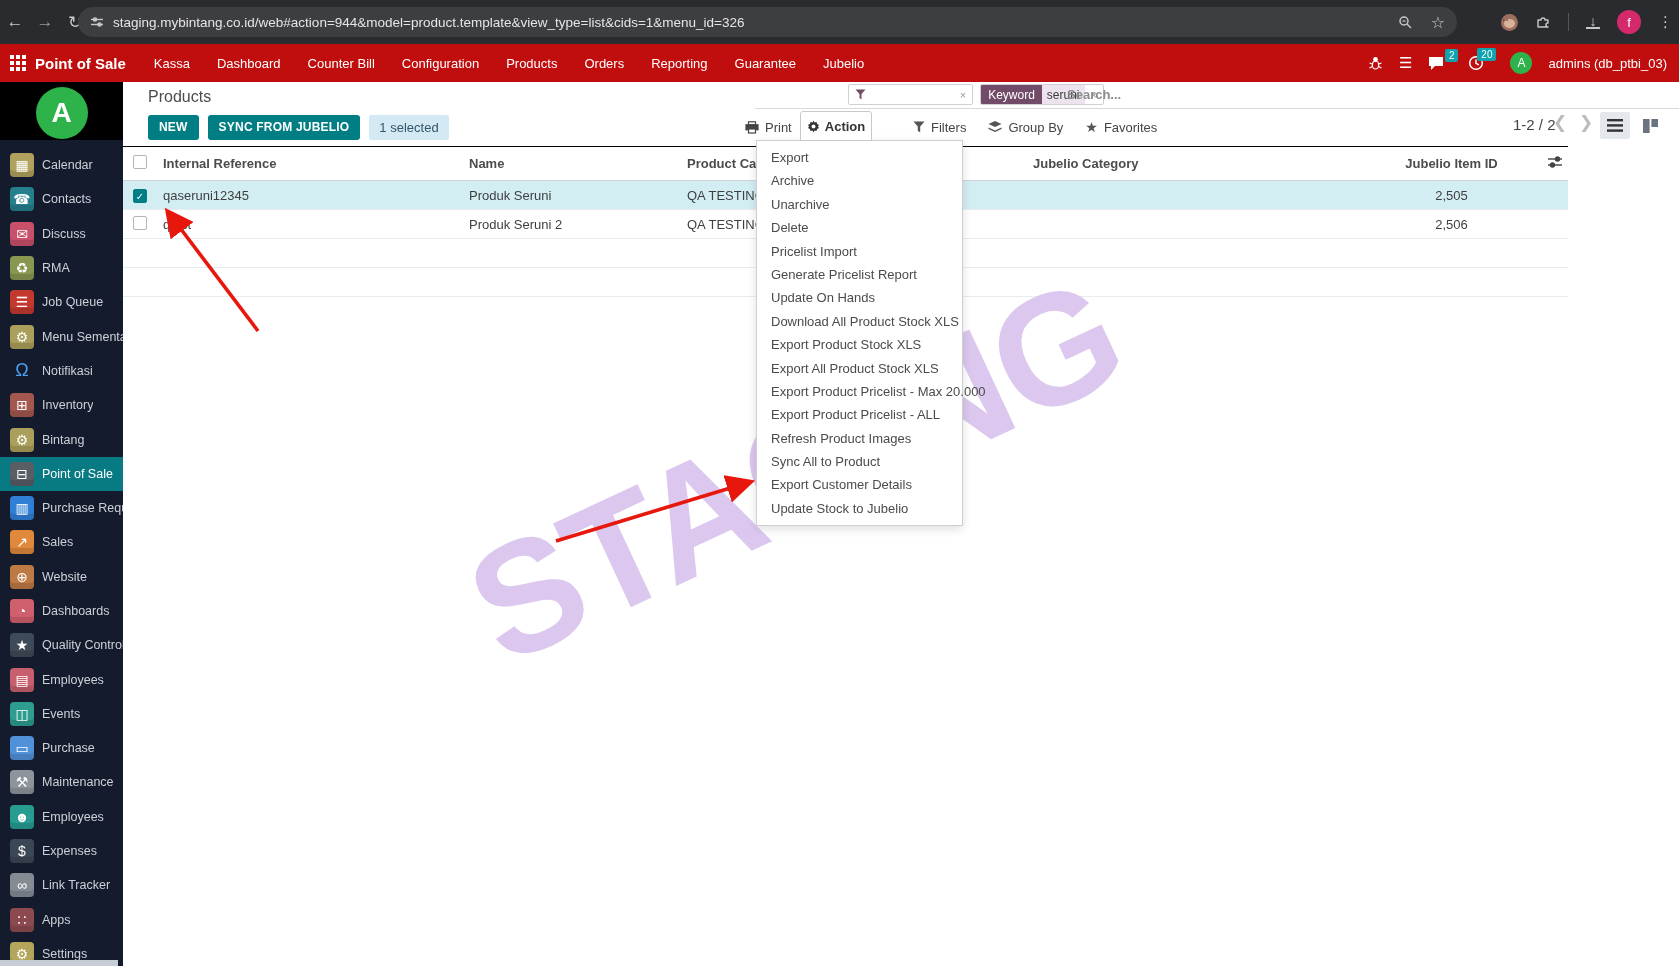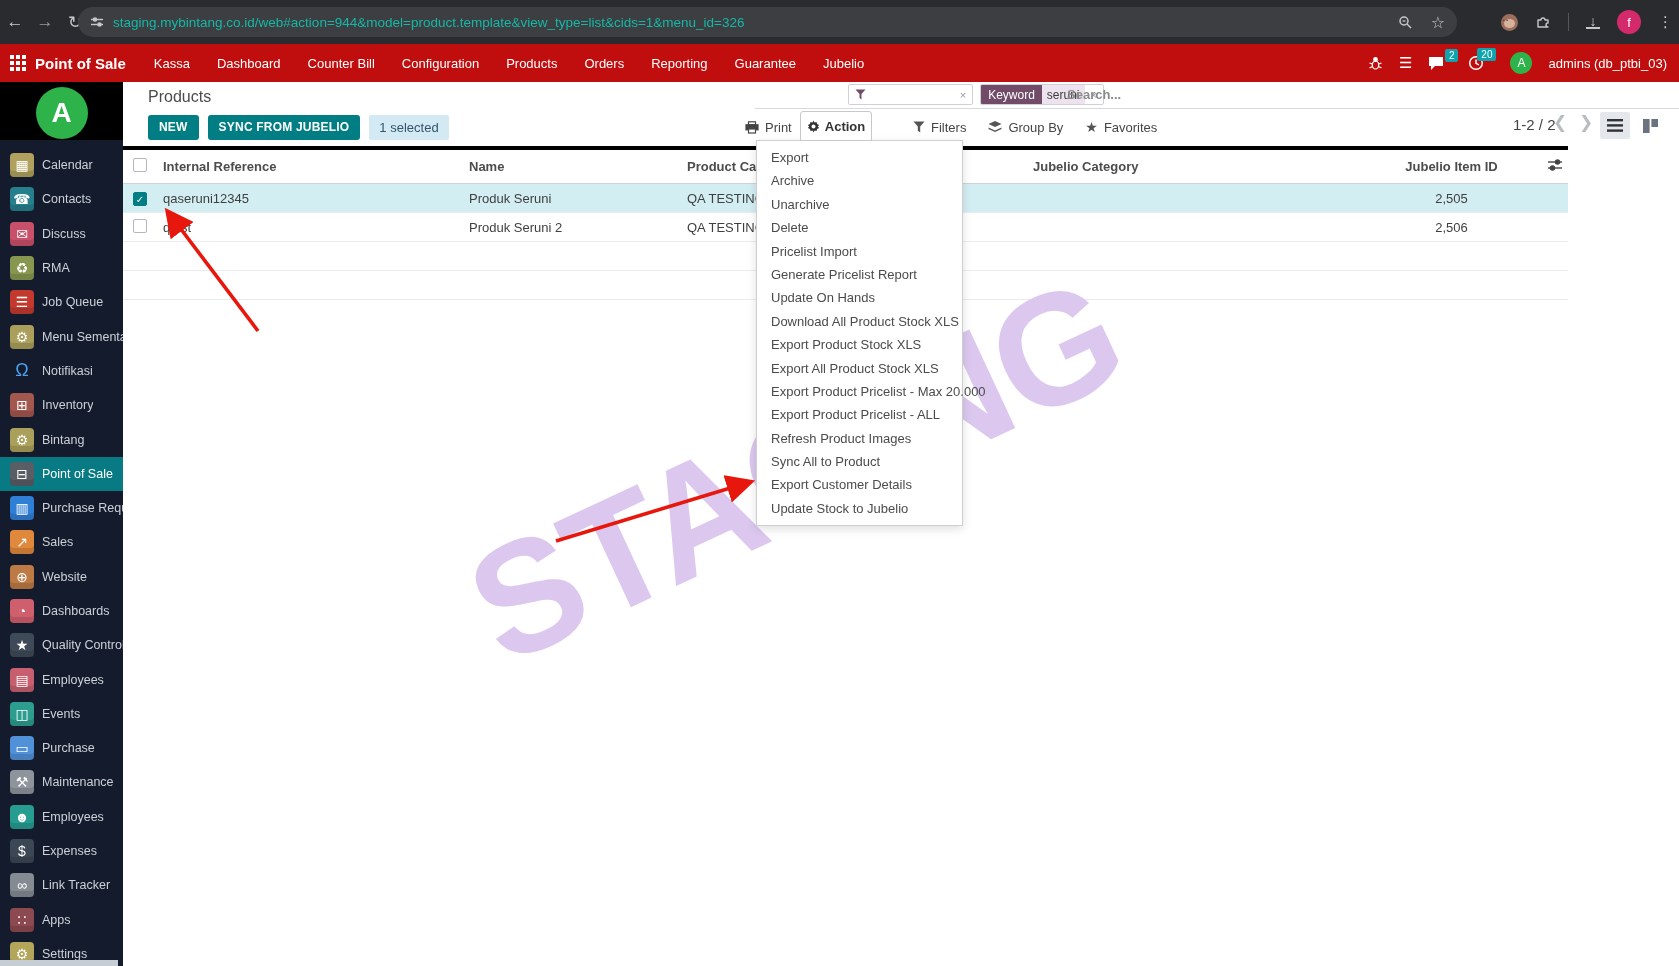--- a/index.html
+++ b/index.html
@@ -6,21 +6,21 @@
   html,body { width:1679px; height:966px; overflow:hidden;
     font-family:"Liberation Sans","DejaVu Sans",sans-serif; background:#fff; }
 
   
   .chrome { position:absolute; left:0; top:0; width:1679px; height:44px;
     background:#2a2b2e; display:flex; align-items:center; z-index:40; }
   .chrome .navbtn { width:30px; text-align:center; color:#c7c8ca; font-size:17px; cursor:pointer; }
   .chrome .navbtn.fwd { color:#9a9b9e; }
   .urlpill { position:absolute; left:78px; top:7px; width:1379px; height:30px;
     background:#3d3e42; border-radius:15px; display:flex; align-items:center; padding:0 12px; }
-  .urlpill .url { color:#14b8a6; font-size:13.5px; margin-left:9px; flex:1;
+  .urlpill .url { color:#e5e5e5; font-size:13.5px; margin-left:9px; flex:1;
     white-space:nowrap; overflow:hidden; }
   .pill-ic { display:inline-flex; color:#c7c8ca; }
   .chrome-right { position:absolute; right:6px; top:0; height:44px; display:flex; align-items:center; gap:17px; }
   .monkey { width:17px; height:17px; border-radius:50%; background:#9c6f5e; position:relative; }
   .monkey:before { content:""; position:absolute; left:3px; top:5px; width:11px; height:9px;
     border-radius:50%; background:#d8b29a; }
   .monkey:after { content:"• •"; position:absolute; left:2px; top:3px; font-size:5px; color:#42301f; }
   .vdiv { width:1px; height:18px; background:#55565a; }
   .dl-ic { color:#c7c8ca; font-size:14px; line-height:10px; text-align:center;
     border-bottom:2px solid #c7c8ca; padding-bottom:1px; width:14px; }
@@ -87,21 +87,21 @@
   .pager { position:absolute; left:1390px; top:34px; font-size:15px; color:#444; }
   .chev { position:absolute; top:30px; font-size:17px; color:#b9bcc0; cursor:pointer; }
   .vswitch { position:absolute; top:30px; width:30px; height:27px; display:flex;
     align-items:center; justify-content:center; border-radius:2px; cursor:pointer; }
   .vswitch.active { background:#e4e7eb; }
 
   
   .tablewrap { position:absolute; left:0; top:64px; width:1445px; }
   table { border-collapse:collapse; width:1445px; table-layout:fixed; font-size:13px; color:#3f3f3f; }
   th { font-weight:bold; color:#4c4c4c; text-align:left; height:33px;
-    border-top:4px solid #000000; border-bottom:1px solid #cfd3d8; padding:8px 6px; cursor:pointer;
+    border-top:1px solid #000000; border-bottom:1px solid #cfd3d8; padding:8px 6px; cursor:pointer;
     white-space:nowrap; overflow:hidden; }
   td { height:29px; border-bottom:1px solid #e9ecef; padding:0 6px; white-space:nowrap; overflow:hidden; }
   tr.selrow td { background:var(--selected-row,#d3eef3); }
   .num { text-align:center; }
   .cb { width:14px; height:14px; border:1px solid #b0b7bf; border-radius:2px; background:#fff;
     display:inline-block; cursor:pointer; }
   .cb.checked { background:var(--primary-teal,#017e84); border-color:var(--primary-teal,#017e84);
     color:#fff; font-size:10px; line-height:14px; text-align:center; }
   .cb-cell { text-align:center; }
   .optcol-ic { text-align:right; color:#555; }

